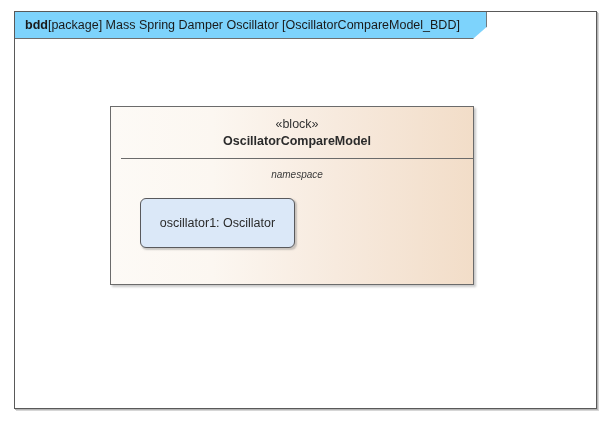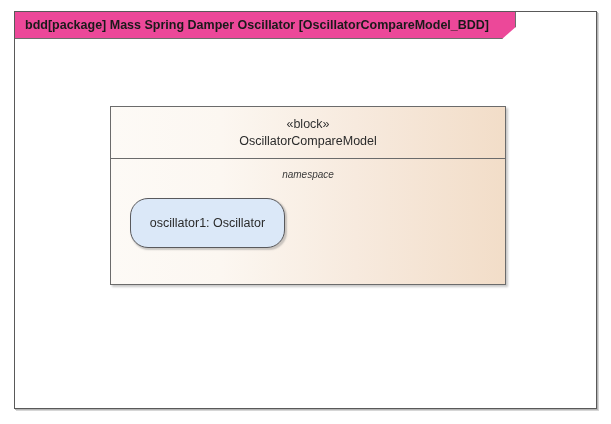--- a/index.html
+++ b/index.html
@@ -42,69 +42,70 @@
   .frame-tab {
     position: absolute;
     left: 0px;
     top: 0px;
     height: 27px;
     padding-left: 10px;
     padding-right: 26px;
     box-sizing: border-box;
     display: flex;
     align-items: center;
-    background: #ec4899;
+    background: #7dd3fc;
     color: #1a1a1a;
     font-size: 12.5px;
     white-space: nowrap;
     border-right: 1px solid #6e6e6e;
     border-bottom: 1px solid #6e6e6e;
     -webkit-clip-path: polygon(0 0, 100% 0, 100% 55%, calc(100% - 14px) 100%, 0 100%);
     clip-path: polygon(0 0, 100% 0, 100% 55%, calc(100% - 14px) 100%, 0 100%);
   }
   .frame-tab-kind {
     font-weight: bold;
   }
   .frame-tab-rest {
-    font-weight: bold;
+    font-weight: normal;
     text-align: right;
   }
 
   
   .block {
     position: absolute;
     left: 95px;
     top: 94px;
-    width: 396px;
+    width: 364px;
     height: 179px;
     box-sizing: border-box;
     border: 1px solid #6b6b6b;
     background: linear-gradient(to right, #fdfaf6 0%, #fcf7f1 28%, #f7eade 62%, #f2ddc8 100%);
     box-shadow: 2px 2px 2px rgba(120,120,120,0.40);
+    padding-left: 10px;
   }
 
   .block-header {
     height: 52px;
     box-sizing: border-box;
     border-bottom: 1px solid #6b6b6b;
     display: flex;
     flex-direction: column;
     align-items: center;
     justify-content: center;
     gap: 2px;
   }
   .block-stereotype {
     font-size: 12.5px;
     font-weight: normal;
     line-height: 15px;
     color: #333333;
   }
   .block-name {
     font-size: 12.5px;
-    font-weight: normal;
+    font-weight: bold;
     line-height: 15px;
     color: #2b2b2b;
   }
 
   .block-compartment {
     position: relative;
     height: 126px;
     box-sizing: border-box;
   }
   .compartment-label {
@@ -124,21 +125,21 @@
     width: 326px;
     display: flex;
     gap: 15px;
   }
   .part-box {
     width: 155px;
     height: 50px;
     box-sizing: border-box;
     background: #dbe8f8;
     border: 1px solid #59595c;
-    border-radius: 18px;
+    border-radius: 6px;
     display: flex;
     align-items: center;
     justify-content: center;
     font-size: 12.5px;
     color: #2b2b2b;
     box-shadow: 1.5px 1.5px 1.5px rgba(120,120,120,0.38);
     white-space: nowrap;
   }
 </style>
 </head>

